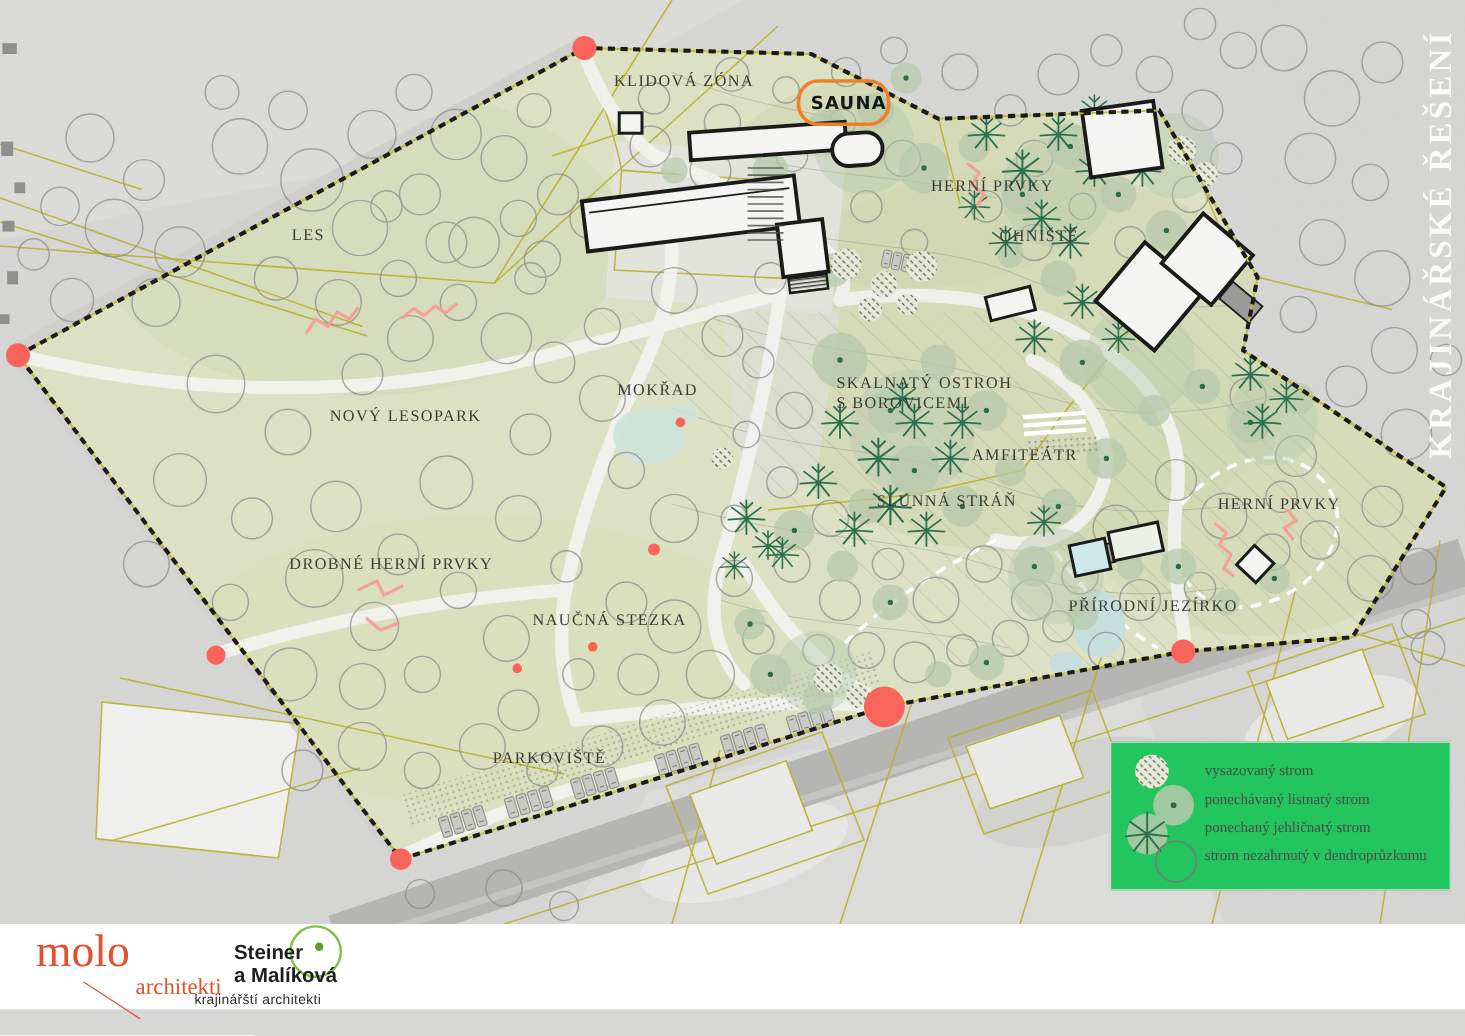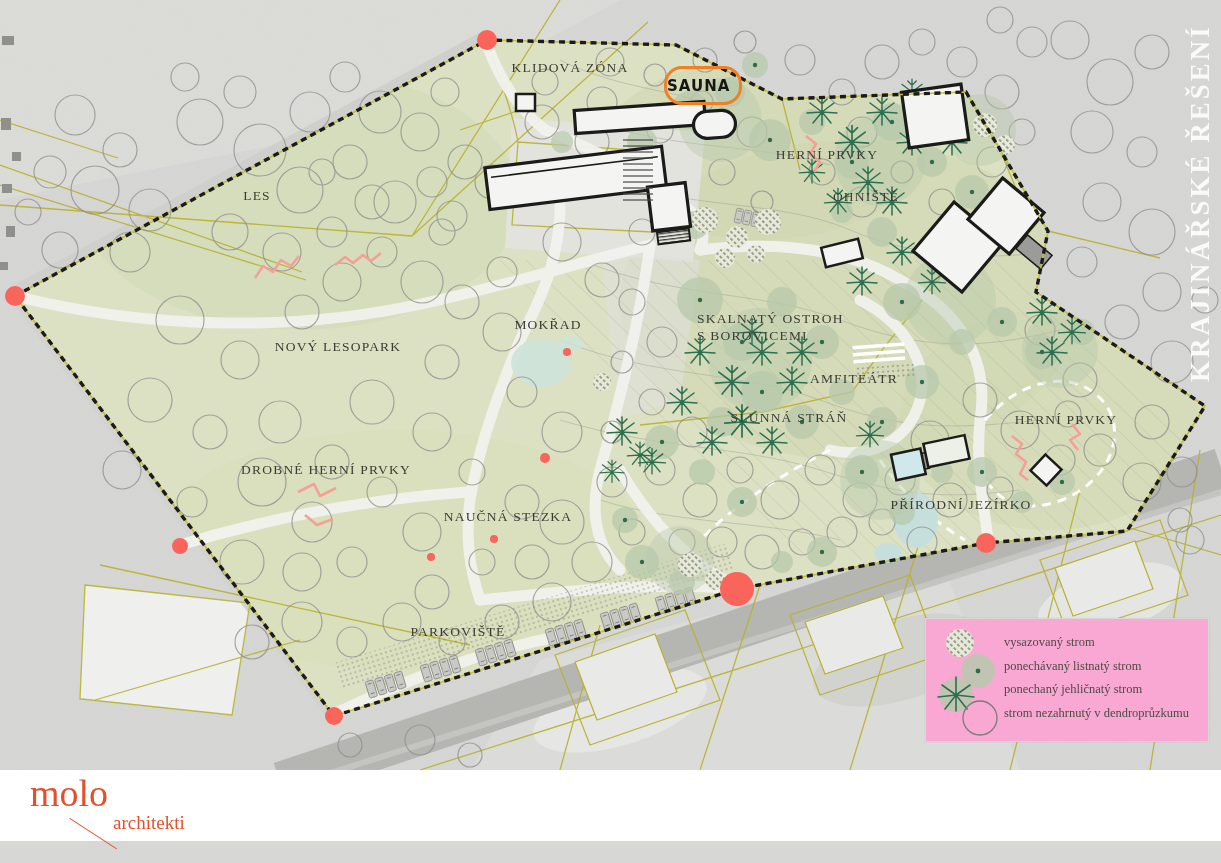--- a/index.html
+++ b/index.html
@@ -22,26 +22,26 @@
   #lbl-amfiteatr{left:854px;top:338px;margin-top:41px;}
   #lbl-slunna{left:789px;top:418px;}
   #lbl-drobne{left:326px;top:470px;}
   #lbl-naucna{left:508px;top:517px;}
   #lbl-herni-right{left:1066px;top:420px;}
   #lbl-jezirko{left:961px;top:505px;}
   #lbl-parkoviste{left:458px;top:632px;}
   
   #sauna-badge{position:absolute;left:664px;top:66px;width:72px;height:33px;
     border:3.5px solid var(--sauna_orange,#f08026);border-radius:18px;
-    display:flex;align-items:center;justify-content:flex-start;
+    display:flex;align-items:center;justify-content:flex-end;
     font-family:"DejaVu Sans",sans-serif;font-weight:bold;font-size:15px;
     letter-spacing:1px;color:#161613;}
   
   #legend{position:absolute;left:925px;top:618px;width:282px;height:122px;
-    background:#f9a8d4;border:1px solid #d8d8d4;box-shadow:0 0 0 1px rgba(0,0,0,0.02);}
+    background:#22c55e;border:1px solid #d8d8d4;box-shadow:0 0 0 1px rgba(0,0,0,0.02);}
   #legend svg{position:absolute;left:8px;top:6px;}
   .legend-label{position:absolute;left:78px;color:#4b4b45;font-size:12.5px;
     font-family:"Liberation Serif",serif;white-space:nowrap;}
   #leg-l0{top:16px;} #leg-l1{top:40px;} #leg-l2{top:63px;} #leg-l3{top:87px;}
   
   #side-title{position:absolute;right:5px;top:12px;height:370px;
     writing-mode:vertical-rl;transform:rotate(180deg);
     color:#fafaf7;font-family:"Liberation Serif",serif;font-weight:bold;
     font-size:27px;letter-spacing:3px;white-space:nowrap;}
   
@@ -609,15 +609,24 @@
 </div>
 
 <div id="side-title">KRAJINÁŘSKÉ ŘEŠENÍ</div>
 
 <div id="footer">
   <div id="molo-logo">
     <div id="molo-name">molo</div>
     <div id="molo-line"></div>
     <div id="molo-sub">architekti</div>
   </div>
+  <div id="steiner-logo">
+    <svg id="steiner-circle" width="50" height="50" viewBox="0 0 50 50">
+      <circle cx="25" cy="25" r="21" fill="none" stroke="#7dc242" stroke-width="2"></circle>
+      <circle cx="28" cy="21" r="3.5" fill="#5d9e2f"></circle>
+    </svg>
+    <div id="steiner-l1">Steiner</div>
+    <div id="steiner-l2">a Malíková</div>
+    <div id="steiner-sub">krajinářští architekti</div>
+  </div>
 </div>
 
 </div>
 
 </body></html>

